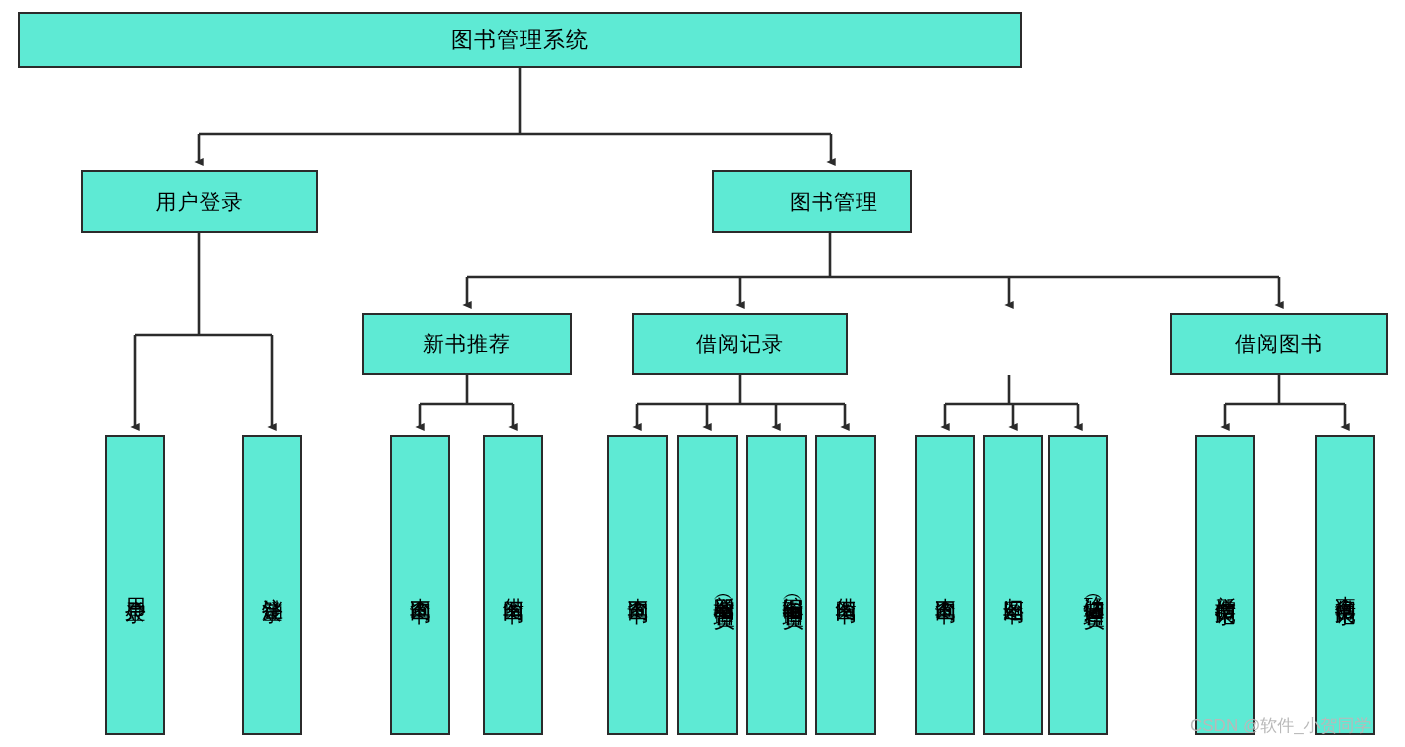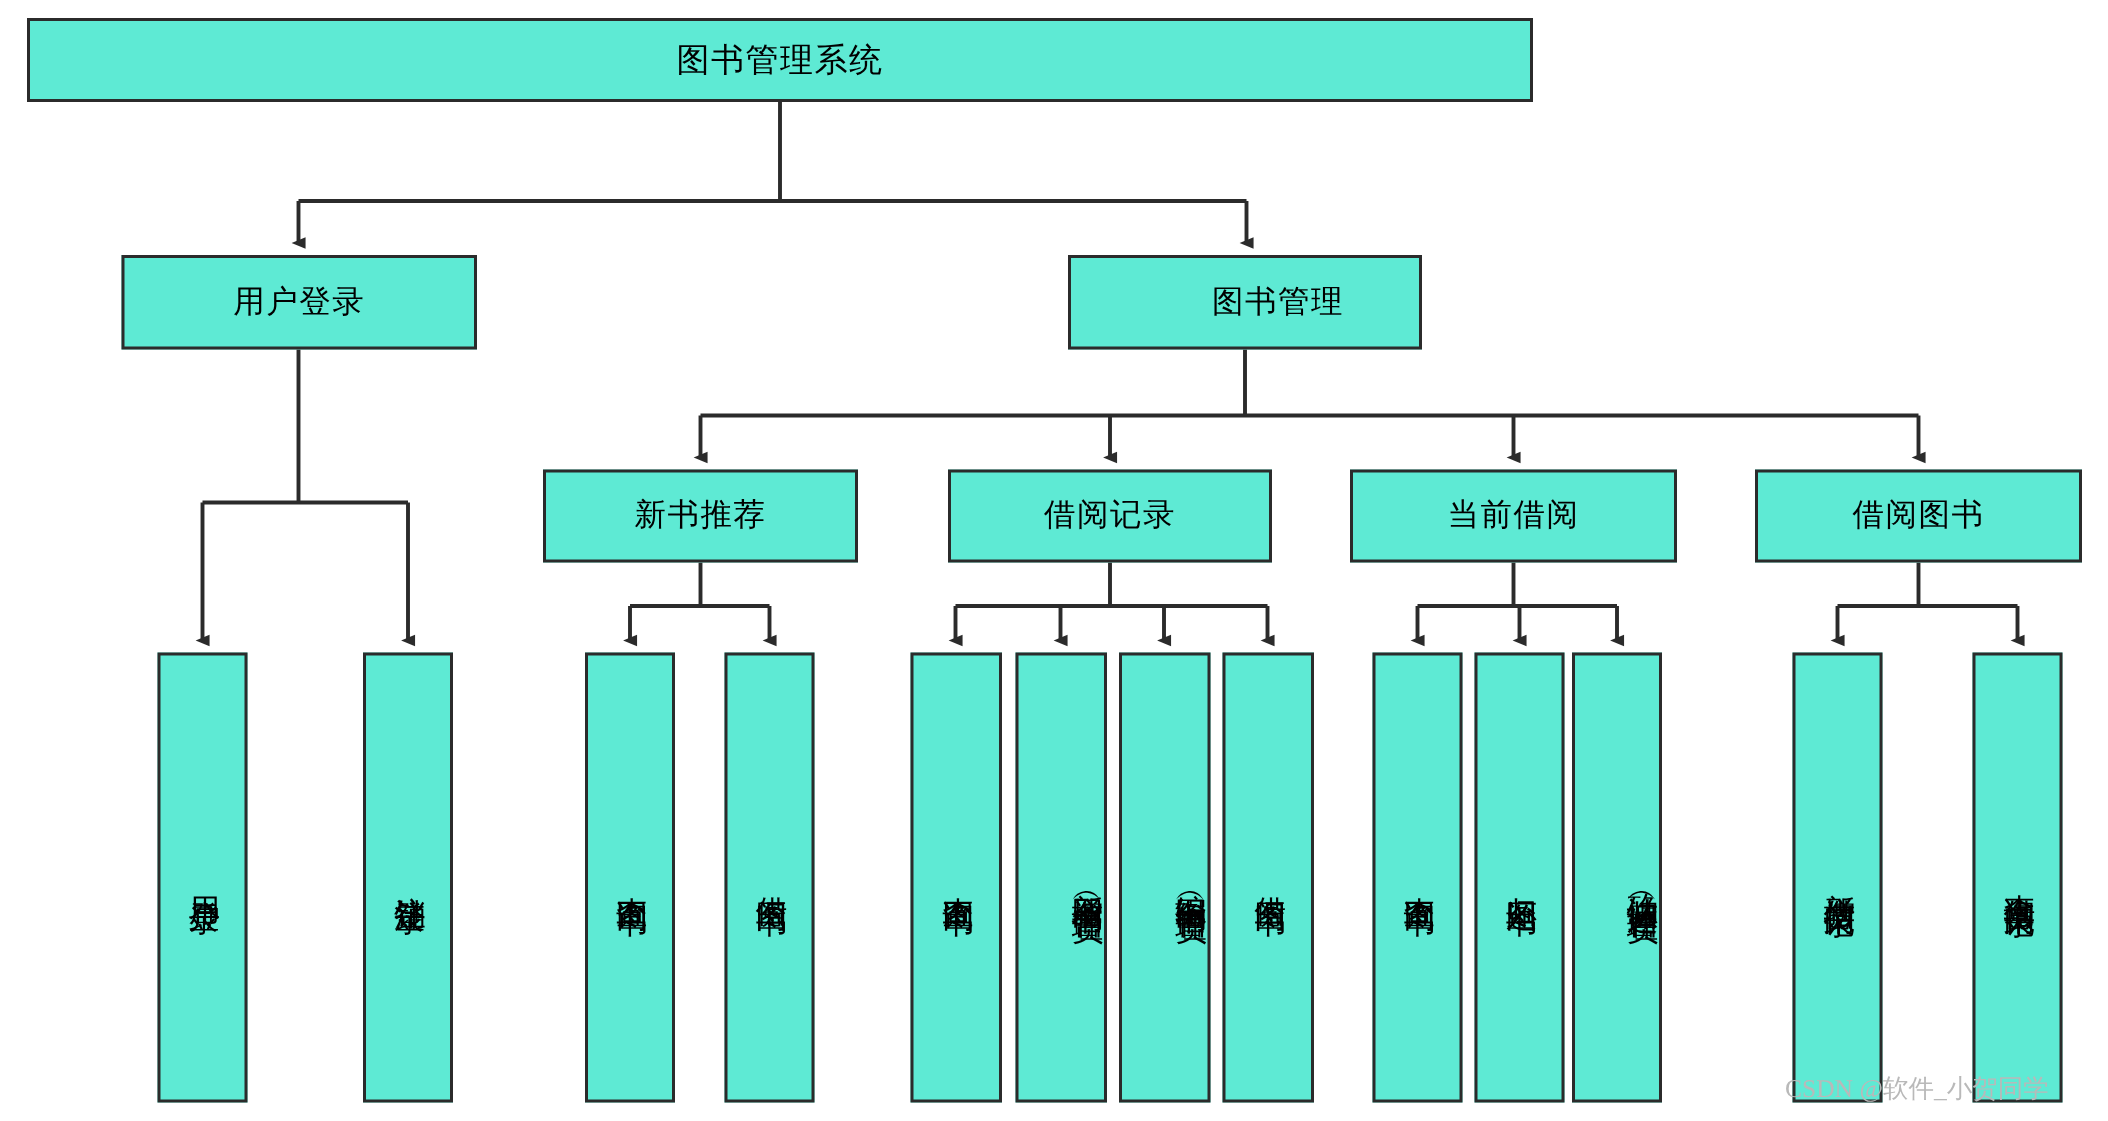--- a/index.html
+++ b/index.html
@@ -59,21 +59,21 @@
     padding-top: 0;
   }
   .watermark {
     position: absolute;
     left: 1190px;
     top: 714px;
     font-size: 17px;
     color: #b9b9b9;
     white-space: nowrap;
     z-index: 5;
-    font-family: Liberation Serif, serif;
+    font-family: Liberation Sans, sans-serif;
   }
 </style>
 </head>
 <body>
 
 <div id="diagram-root">
 
   <svg id="diagram-svg" viewBox="0 0 1405 747" xmlns="http://www.w3.org/2000/svg">
     <defs>
       <marker id="arrow" markerWidth="10" markerHeight="10" refX="4.2" refY="5" orient="auto" markerUnits="userSpaceOnUse">
@@ -120,25 +120,24 @@
       <path d="M1279,375 L1279,404"></path>
       <path d="M1225,404 L1345,404"></path>
       <path d="M1225,404 L1225,427" marker-end="url(#arrow)"></path>
       <path d="M1345,404 L1345,427" marker-end="url(#arrow)"></path>
     </g>
   </svg>
 
   <div class="node horiz root" style="left:18px; top:12px; width:1004px; height:56px;">图书管理系统</div>
 
   <div class="node horiz" style="left:81px; top:170px; width:237px; height:63px;">用户登录</div>
-  <div class="node horiz" style="left:712px; top:170px; width:236px; height:63px;padding-left:44px;">图书管理</div>
+  <div class="node horiz" style="left:712px; top:170px; width:200px; height:63px;padding-left:44px;">图书管理</div>
 
   <div class="node horiz" style="left:362px; top:313px; width:210px; height:62px;">新书推荐</div>
   <div class="node horiz" style="left:632px; top:313px; width:216px; height:62px;">借阅记录</div>
-  <div class="node horiz" style="left:900px; top:313px; width:218px; height:62px;">当前借阅</div>
   <div class="node horiz" style="left:1170px; top:313px; width:218px; height:62px;">借阅图书</div>
 
   <div class="node vert mid" style="left:105px; top:435px; width:60px; height:300px;">用户登录</div>
   <div class="node vert mid" style="left:242px; top:435px; width:60px; height:300px;">注销登录</div>
 
   <div class="node vert mid" style="left:390px; top:435px; width:60px; height:300px;">查询图书</div>
   <div class="node vert mid" style="left:483px; top:435px; width:60px; height:300px;">借阅图书</div>
 
   <div class="node vert mid" style="left:607px; top:435px; width:61px; height:300px;">查询图书</div>
   <div class="node vert" style="left:677px; top:435px; width:61px; height:300px;">新增图书（管理员）</div>

